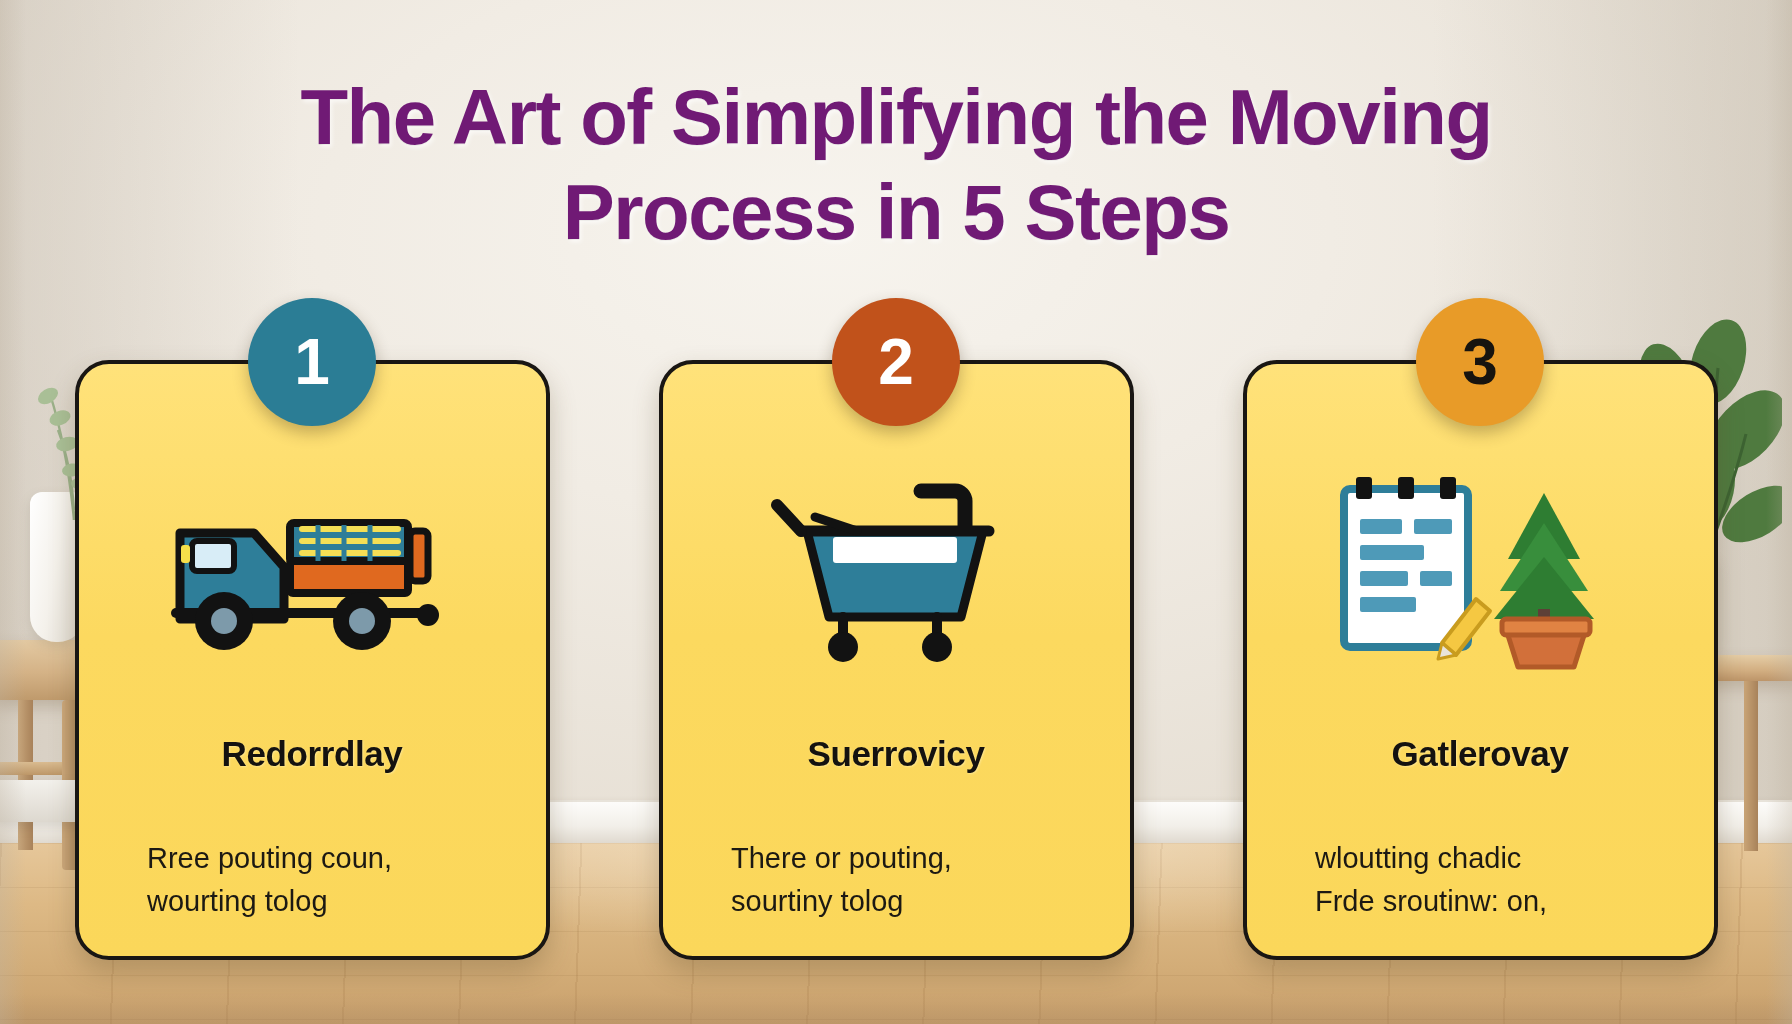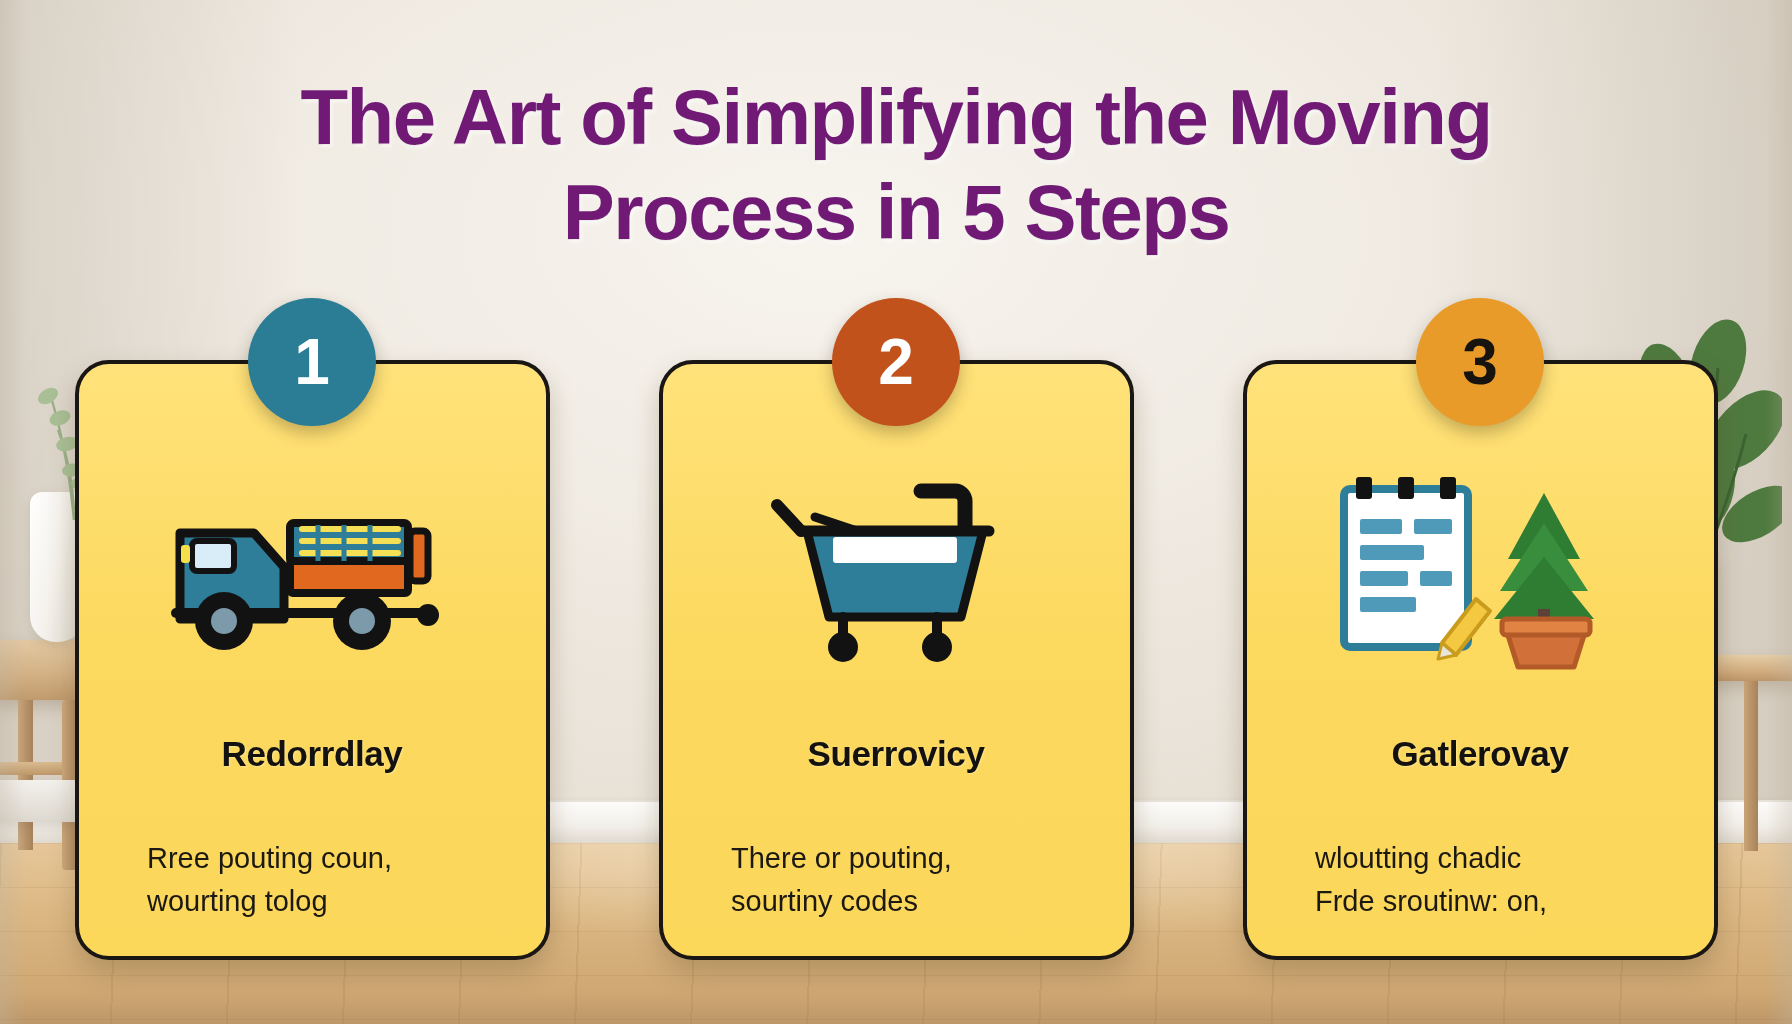--- a/index.html
+++ b/index.html
@@ -351,21 +351,21 @@
             <path d="M72 152 v18" stroke="#121212" stroke-width="10" stroke-linecap="round"></path>
             <path d="M166 152 v18" stroke="#121212" stroke-width="10" stroke-linecap="round"></path>
 
             <circle cx="72" cy="182" r="15" fill="#121212"></circle>
             <circle cx="166" cy="182" r="15" fill="#121212"></circle>
           </svg>
         </div>
         <div class="card-title">Suerrovicy</div>
         <div class="card-body">
           <span class="bline">There or pouting,</span>
-          <span class="bline">sourtiny codes</span>
+          <span class="bline">sourtiny tolog</span>
         </div>
       </div>
     </div>
 
     <div class="card-wrap">
       <div class="badge" style="background:#E89B28;color:#17140F;">
         <span>3</span>
       </div>
       <div class="card">
         <div class="icon-area">

